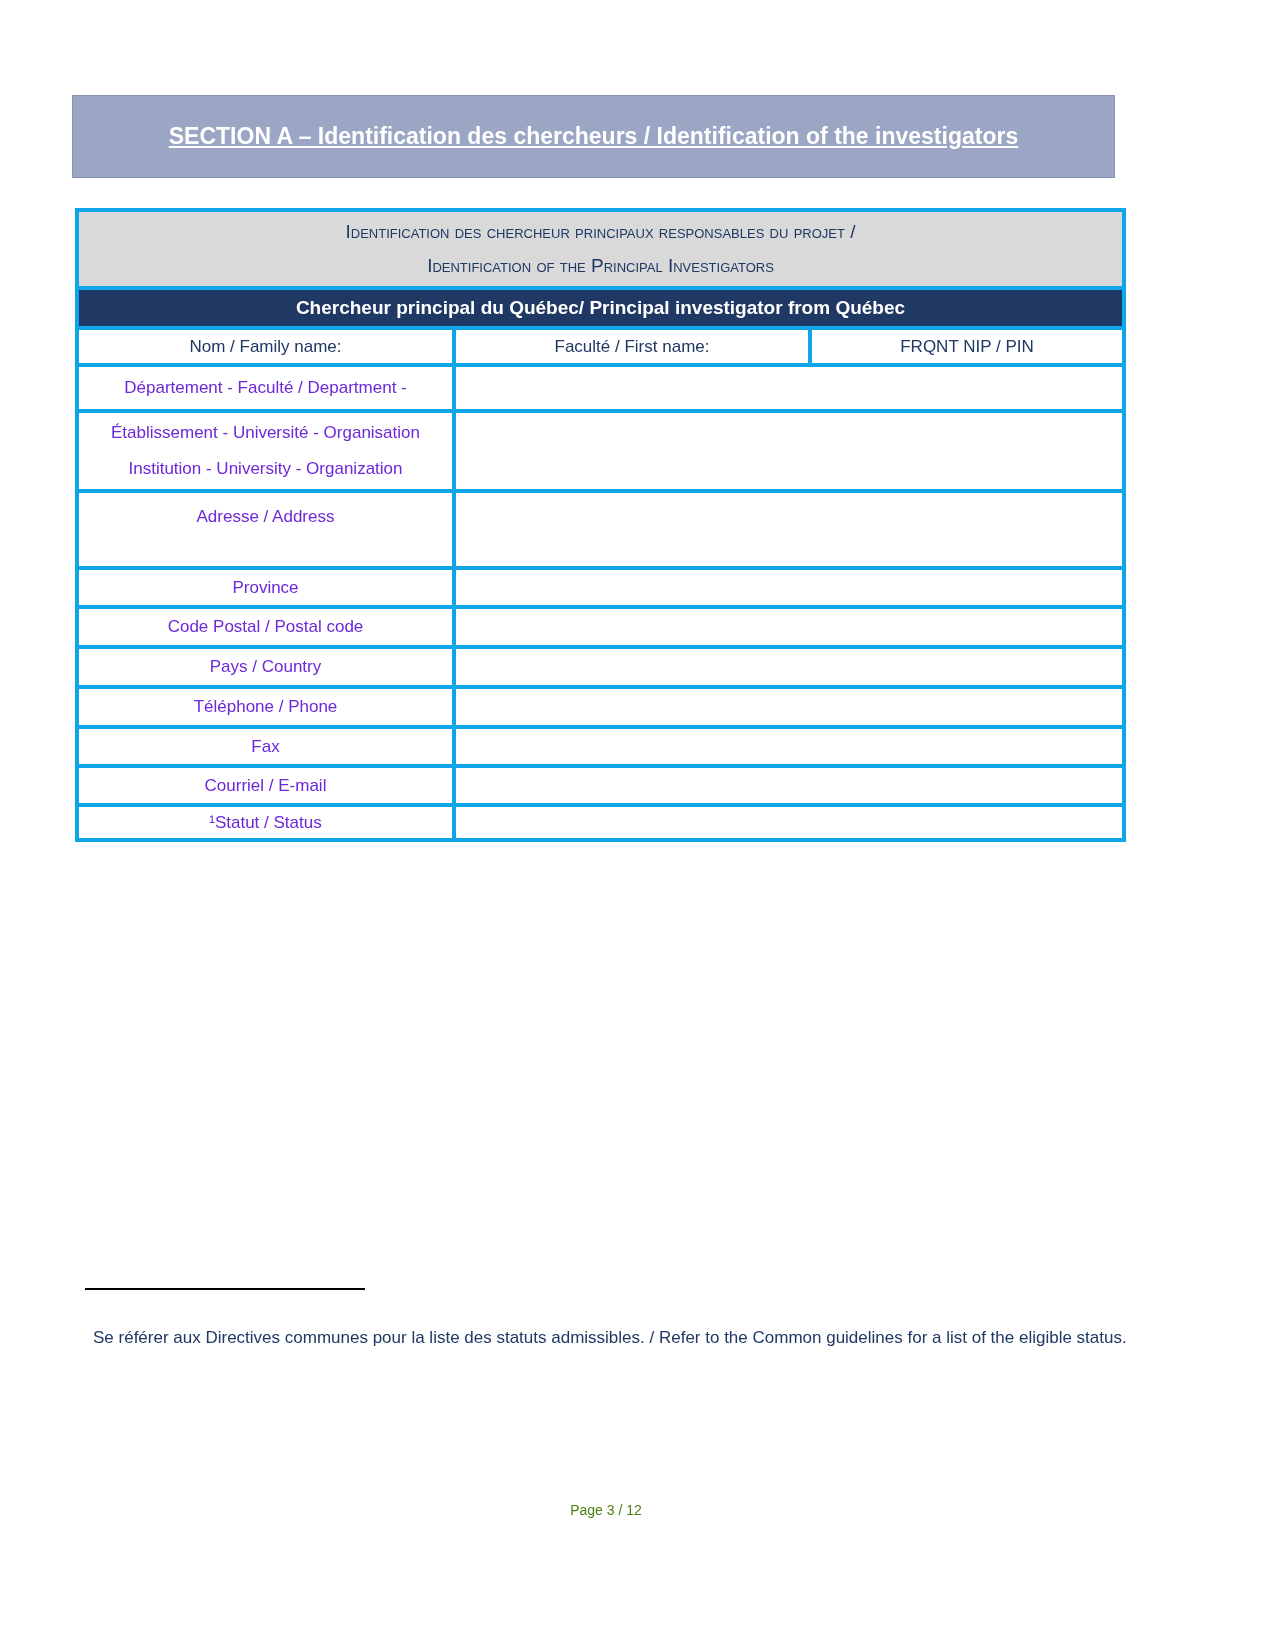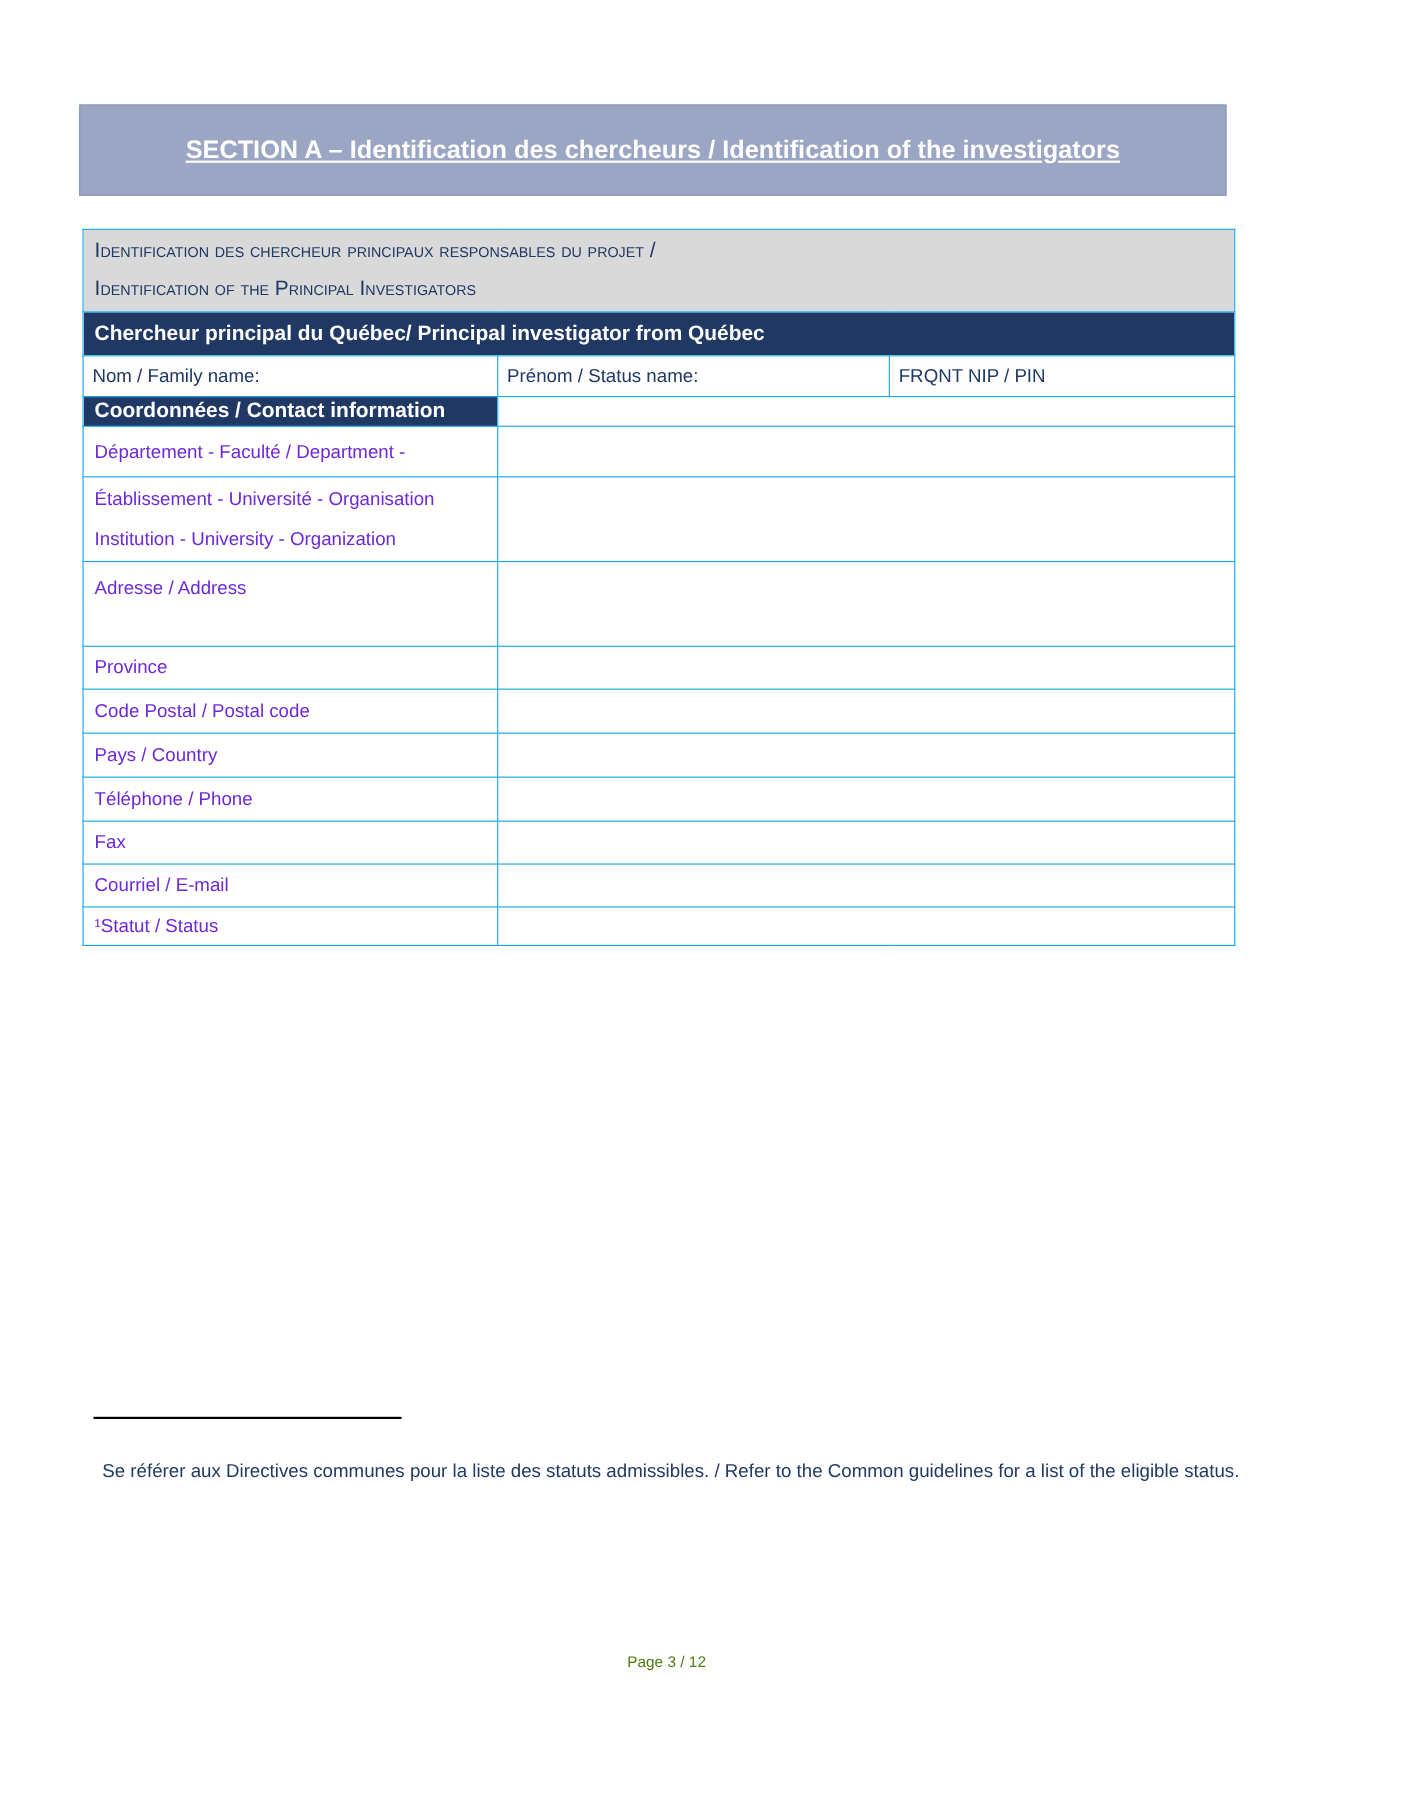--- a/index.html
+++ b/index.html
@@ -41,23 +41,24 @@
   
   .form-table {
     position: absolute;
     left: 75px;
     top: 208px;
     width: 1047px;
     border-collapse: collapse;
     table-layout: fixed;
   }
   .form-table td {
-    border: 1px solid #0ea5e9;
+    border: 4px solid #0ea5e9;
     box-sizing: border-box;
     overflow: hidden;
+    text-align: center;
   }
   .gray-header {
     background: #D9D9D9;
     color: #1F3864;
     font-variant: small-caps;
     font-size: 19px;
     line-height: 34px;
     padding: 3px 10px;
     white-space: pre-line;
     height: 73px;
@@ -166,30 +167,26 @@
 Identification of the Principal Investigators</td>
       </tr>
       <tr class="r-quebec">
         <td colspan="3" class="navy-cell">Chercheur principal du Québec/ Principal investigator from Québec</td>
       </tr>
       <tr class="r-names">
         <td class="name-cell">
           <span>Nom / Family name:</span>
         </td>
         <td class="name-cell">
-          <span>Prénom / Status name:</span>
+          <span>Faculté / First name:</span>
         </td>
         <td class="name-cell">
           <span>FRQNT NIP / PIN</span>
         </td>
       </tr>
-      <tr class="r-coord">
-        <td class="navy-cell">Coordonnées / Contact information</td>
-        <td colspan="2" class="value-cell"></td>
-      </tr>
 
       <tr class="r-dept">
         <td class="label-cell">Département - Faculté / Department -</td>
         <td colspan="2" class="value-cell"></td>
       </tr>
       <tr class="r-etab">
         <td class="label-cell prelines">Établissement - Université - Organisation
 Institution - University - Organization</td>
         <td colspan="2" class="value-cell"></td>
       </tr>

